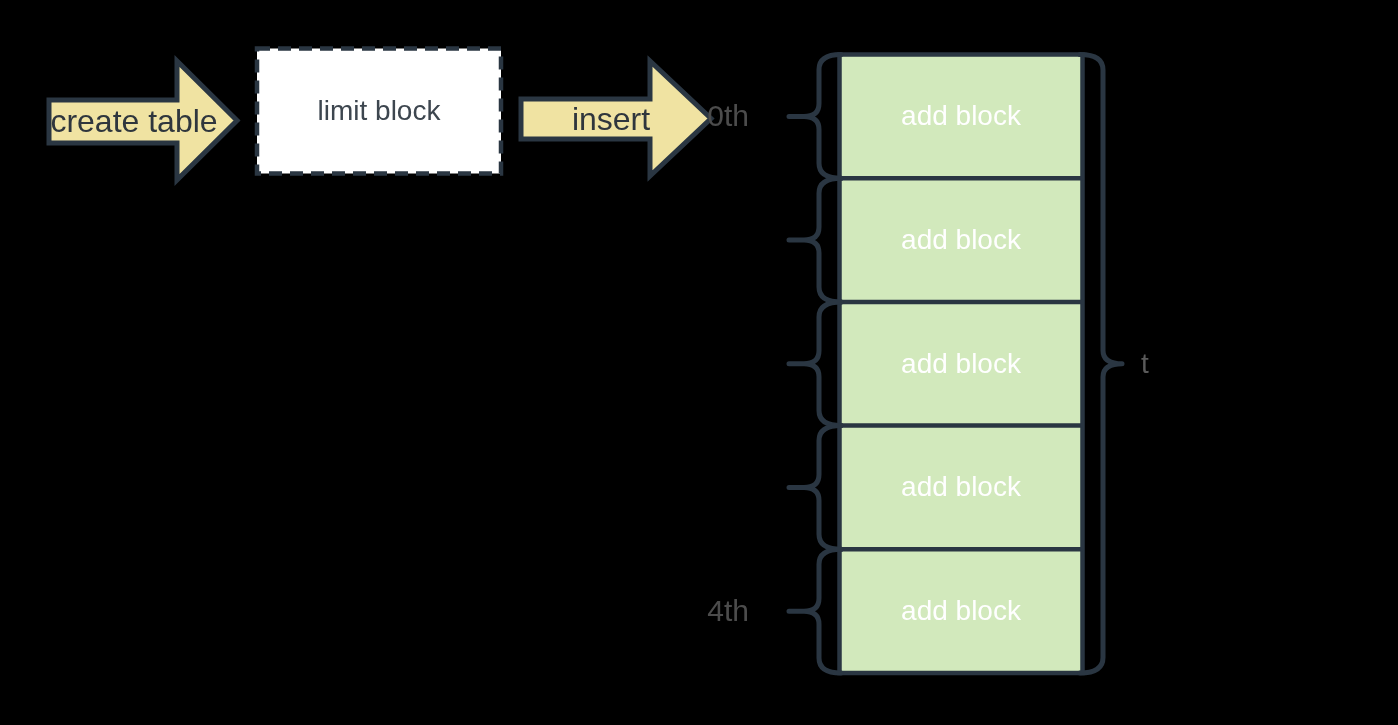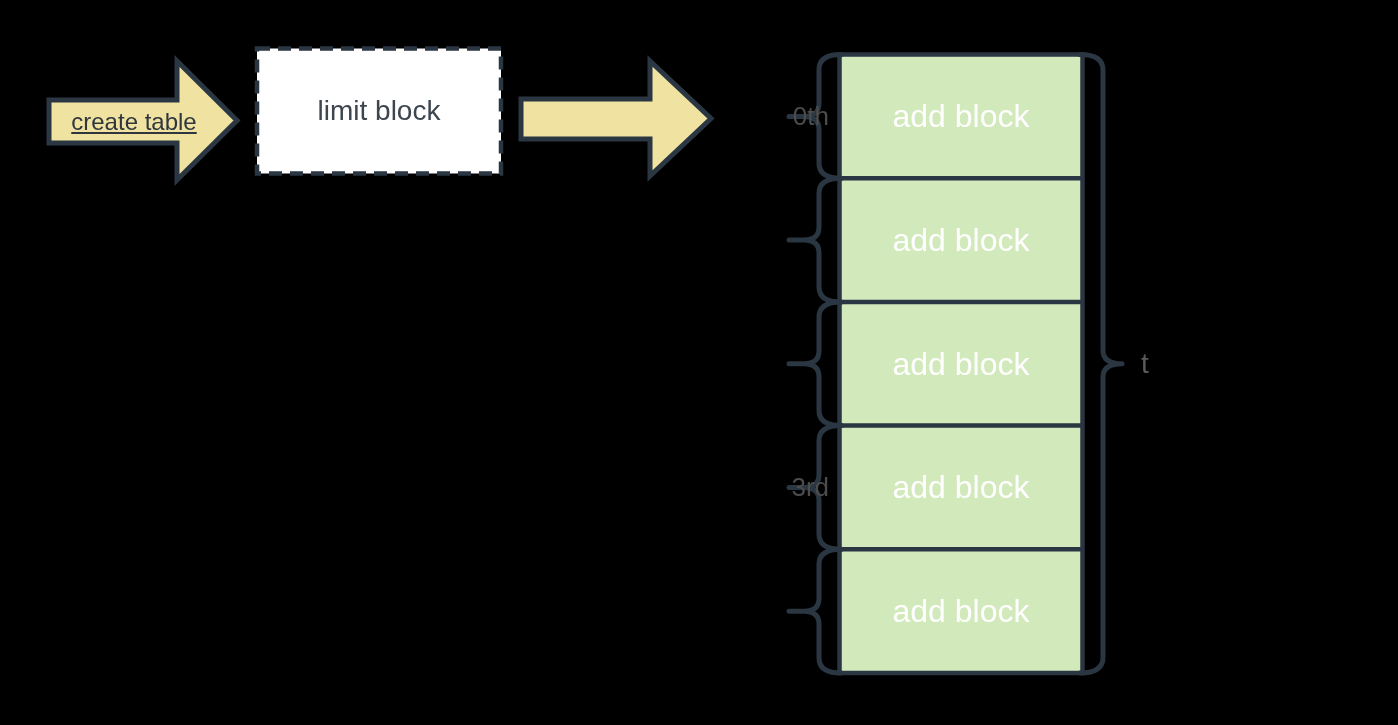--- a/index.html
+++ b/index.html
@@ -28,24 +28,24 @@
   svg.layer{position:absolute;left:0;top:0;width:1398px;height:725px;}
   .arrow-shape{fill:var(--arrow-fill);stroke:var(--stroke-dark);stroke-width:5;stroke-linejoin:miter;}
   .limit-box-shape{fill:#ffffff;stroke:var(--stroke-dark);stroke-width:4.5;stroke-dasharray:13 8;}
   .stack-shape{fill:var(--block-fill);stroke:var(--stroke-dark);stroke-width:4.5;}
   .divider{stroke:var(--stroke-dark);stroke-width:4.5;}
   .brace{fill:none;stroke:var(--stroke-dark);stroke-width:5;stroke-linecap:round;stroke-linejoin:round;}
   .txt{
     position:absolute;display:flex;align-items:center;justify-content:center;
     white-space:nowrap;
   }
-  .arrow-label{font-size:24px;color:var(--arrow-text);text-decoration:underline;}
+  .arrow-label{font-size:32px;color:var(--arrow-text);}
   .box-label{font-size:28px;color:var(--box-text);}
-  .block-label{font-size:32px;color:var(--block-text);width:244px;left:839px;height:124px;}
-  .index-label{font-size:26px;color:var(--index-text);width:97px;left:732px;height:124px;justify-content:flex-end;}
+  .block-label{font-size:28px;color:var(--block-text);width:244px;left:839px;height:124px;}
+  .index-label{font-size:30px;color:var(--index-text);width:97px;left:652px;height:124px;justify-content:flex-end;}
   .total-label{font-size:28px;color:var(--total-text);}
 </style>
 </head>
 <body>
 
 <div class="canvas">
 
   <svg class="layer" viewBox="0 0 1398 725">
 
     <polygon class="arrow-shape" points="49,100 177,100 177,61 237,120.5 177,180 177,143 49,143"></polygon>
@@ -64,23 +64,24 @@
     <path class="brace" d="M841 178.2 Q819 178.2 819 193.2 L819 227.1 Q819 240.1 804 240.1 L789 240.1 M804 240.1 Q819 240.1 819 253.1 L819 286.9 Q819 301.9 841 301.9"></path>
     <path class="brace" d="M841 301.9 Q819 301.9 819 316.9 L819 350.8 Q819 363.8 804 363.8 L789 363.8 M804 363.8 Q819 363.8 819 376.8 L819 410.6 Q819 425.6 841 425.6"></path>
     <path class="brace" d="M841 425.6 Q819 425.6 819 440.6 L819 474.5 Q819 487.5 804 487.5 L789 487.5 M804 487.5 Q819 487.5 819 500.5 L819 534.3 Q819 549.3 841 549.3"></path>
     <path class="brace" d="M841 549.3 Q819 549.3 819 564.3 L819 598.2 Q819 611.2 804 611.2 L789 611.2 M804 611.2 Q819 611.2 819 624.2 L819 658 Q819 673 841 673"></path>
 
     <path class="brace" d="M1080 54.5 Q1103 54.5 1103 70 L1103 350.5 Q1103 363.8 1122 363.8 M1122 363.8 Q1103 363.8 1103 377 L1103 657.5 Q1103 673 1080 673"></path>
   </svg>
 
   <div class="txt arrow-label" style="left:49px;top:100px;width:170px;height:43px;">create table</div>
   <div class="txt box-label" style="left:257px;top:48px;width:244px;height:125px;">limit block</div>
+  <div class="txt arrow-label" style="left:541px;top:99px;width:140px;height:40px;">insert</div>
 
   <div class="txt index-label" style="top:54px;">0th</div>
-  <div class="txt index-label" style="top:425px;">3rd</div>
+  <div class="txt index-label" style="top:549px;">4th</div>
 
   <div class="txt block-label" style="top:54px;">add block</div>
   <div class="txt block-label" style="top:178px;">add block</div>
   <div class="txt block-label" style="top:302px;">add block</div>
   <div class="txt block-label" style="top:425px;">add block</div>
   <div class="txt block-label" style="top:549px;">add block</div>
 
   <div class="txt total-label" style="left:1128px;top:342px;width:34px;height:44px;">t</div>
 
 </div>

